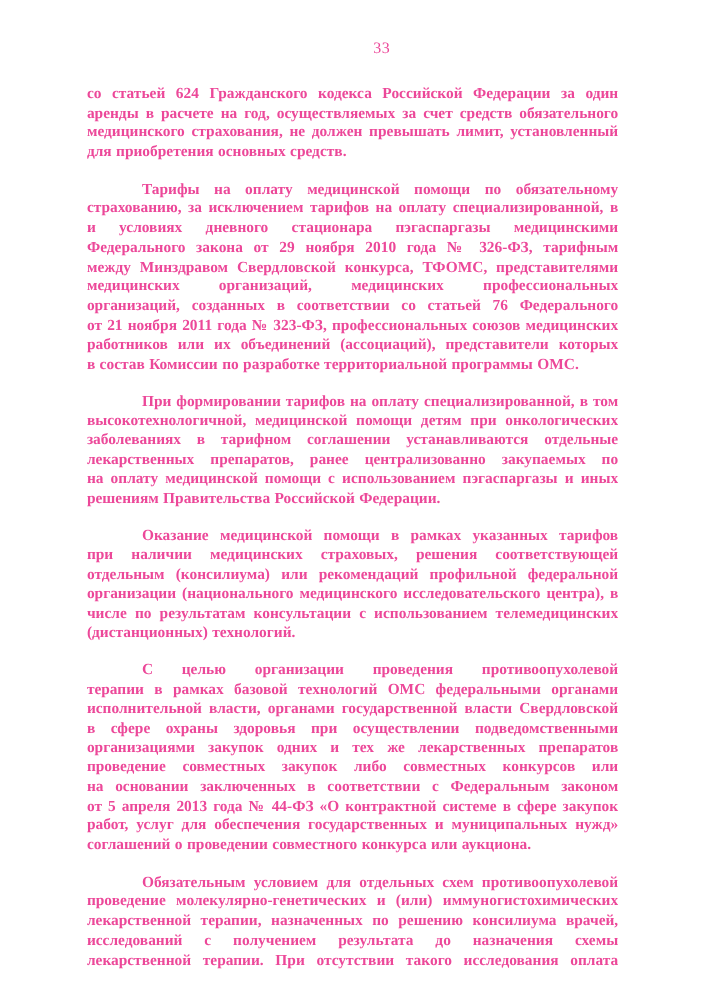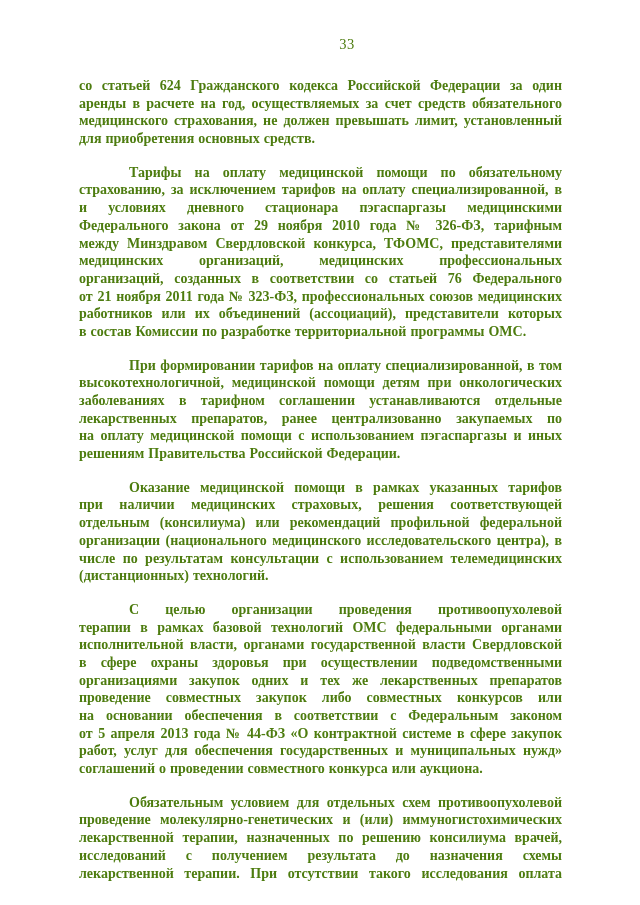--- a/index.html
+++ b/index.html
@@ -9,21 +9,21 @@
     width: 640px;
     height: 905px;
     overflow: hidden;
   }
   .page {
     position: relative;
     width: 640px;
     height: 666px;
     background: #ffffff;
     font-family: "Liberation Serif", "DejaVu Serif", serif;
-    color: #4d7c0f;
+    color: #ec4899;
   }
   .page-number {
     position: absolute;
     top: 36px;
     left: 0;
     width: 694px;          
     text-align: center;
     font-size: 14.5px;
     letter-spacing: 0.5px;
   }
@@ -94,21 +94,21 @@
         <div class="line">числе по результатам консультации с использованием телемедицинских</div>
         <div class="line flush-left">(дистанционных) технологий.</div>
       </div>
       <div class="paragraph">
         <div class="line indent">С целью организации проведения противоопухолевой лекарственной</div>
         <div class="line">терапии в рамках базовой технологий ОМС федеральными органами</div>
         <div class="line">исполнительной власти, органами государственной власти Свердловской области</div>
         <div class="line">в сфере охраны здоровья при осуществлении подведомственными медицинскими</div>
         <div class="line">организациями закупок одних и тех же лекарственных препаратов организуется</div>
         <div class="line">проведение совместных закупок либо совместных конкурсов или аукционов</div>
-        <div class="line">на основании обеспечения в соответствии с Федеральным законом</div>
+        <div class="line">на основании заключенных в соответствии с Федеральным законом</div>
         <div class="line">от 5 апреля 2013 года № 44-ФЗ «О контрактной системе в сфере закупок товаров,</div>
         <div class="line">работ, услуг для обеспечения государственных и муниципальных нужд»</div>
         <div class="line flush-left">соглашений о проведении совместного конкурса или аукциона.</div>
       </div>
       <div class="paragraph">
         <div class="line indent">Обязательным условием для отдельных схем противоопухолевой</div>
         <div class="line">проведение молекулярно-генетических и (или) иммуногистохимических</div>
         <div class="line">лекарственной терапии, назначенных по решению консилиума врачей, является</div>
         <div class="line">исследований с получением результата до назначения схемы противоопухолевой</div>
         <div class="line">лекарственной терапии. При отсутствии такого исследования оплата случая</div>

